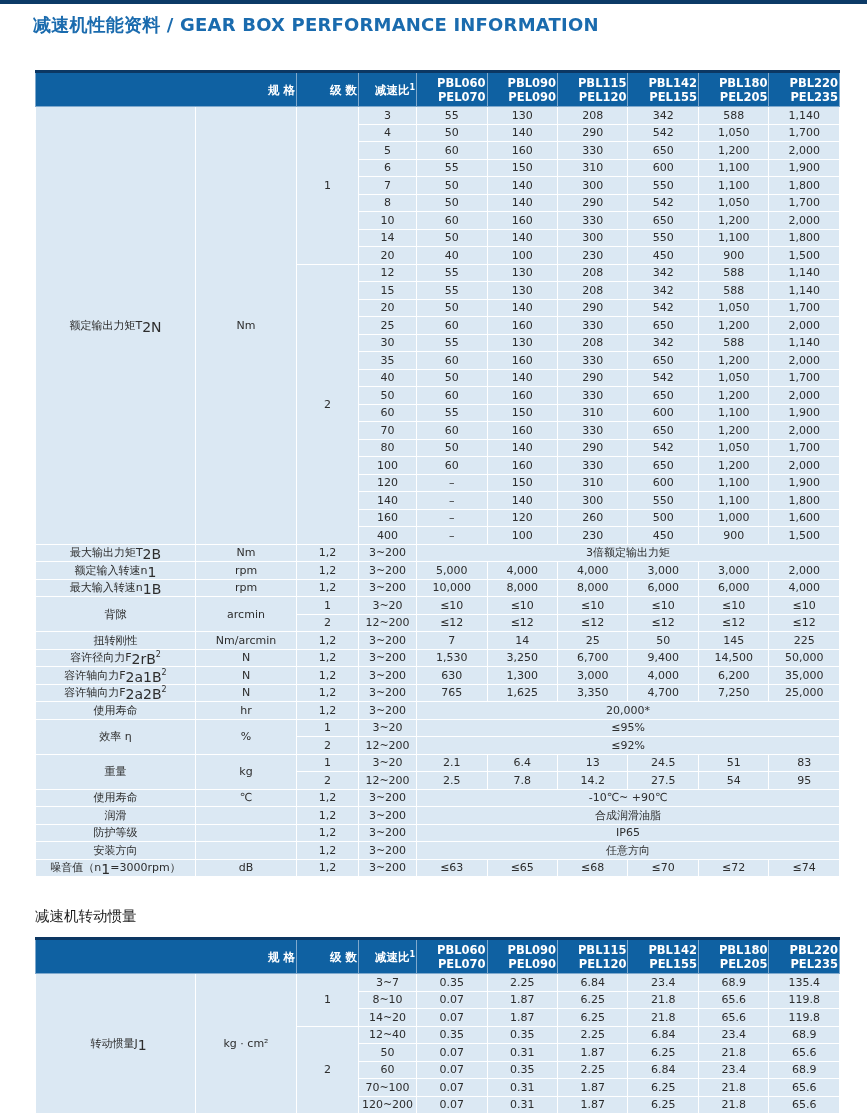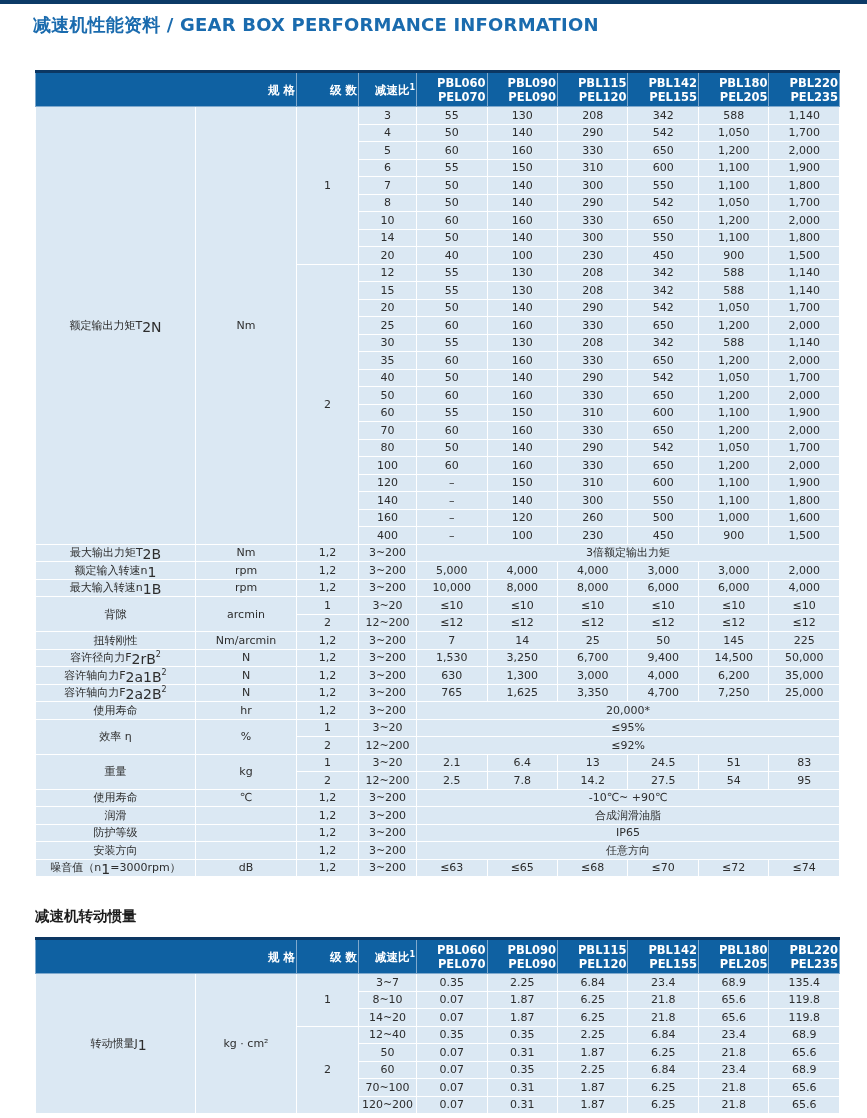--- a/index.html
+++ b/index.html
@@ -24,21 +24,21 @@
   table.tbl td{
     background:#dbe8f3;border:1px solid #ffffff;height:16.5px;
     text-align:center;padding:0 2px;line-height:13px;
   }
   td.c-label{text-align:left;padding-left:8px;}
   td.c-label.centered{text-align:center;padding-left:8px;}
   tr.redline-row td.redline, td.redline{border-top:2px solid #c14a4a;margin-left:9px;}
   sub{font-size:14px;vertical-align:-3px;line-height:0;}
   sup{font-size:8px;vertical-align:4px;line-height:0;}
   h2.section-title{
-    margin:30px 0 0 35px;font-size:14.5px;font-weight:bold;color:#1c1c1c;
+    margin:30px 0 0 35px;font-size:14.5px;font-weight:normal;color:#1c1c1c;
   }
   table.tbl.inertia{margin-top:11px;}
 </style>
 </head>
 <body>
 
 <div>
   <div class="top-bar"></div>
   <h1 class="page-title">减速机性能资料 / GEAR BOX PERFORMANCE INFORMATION</h1>
 

